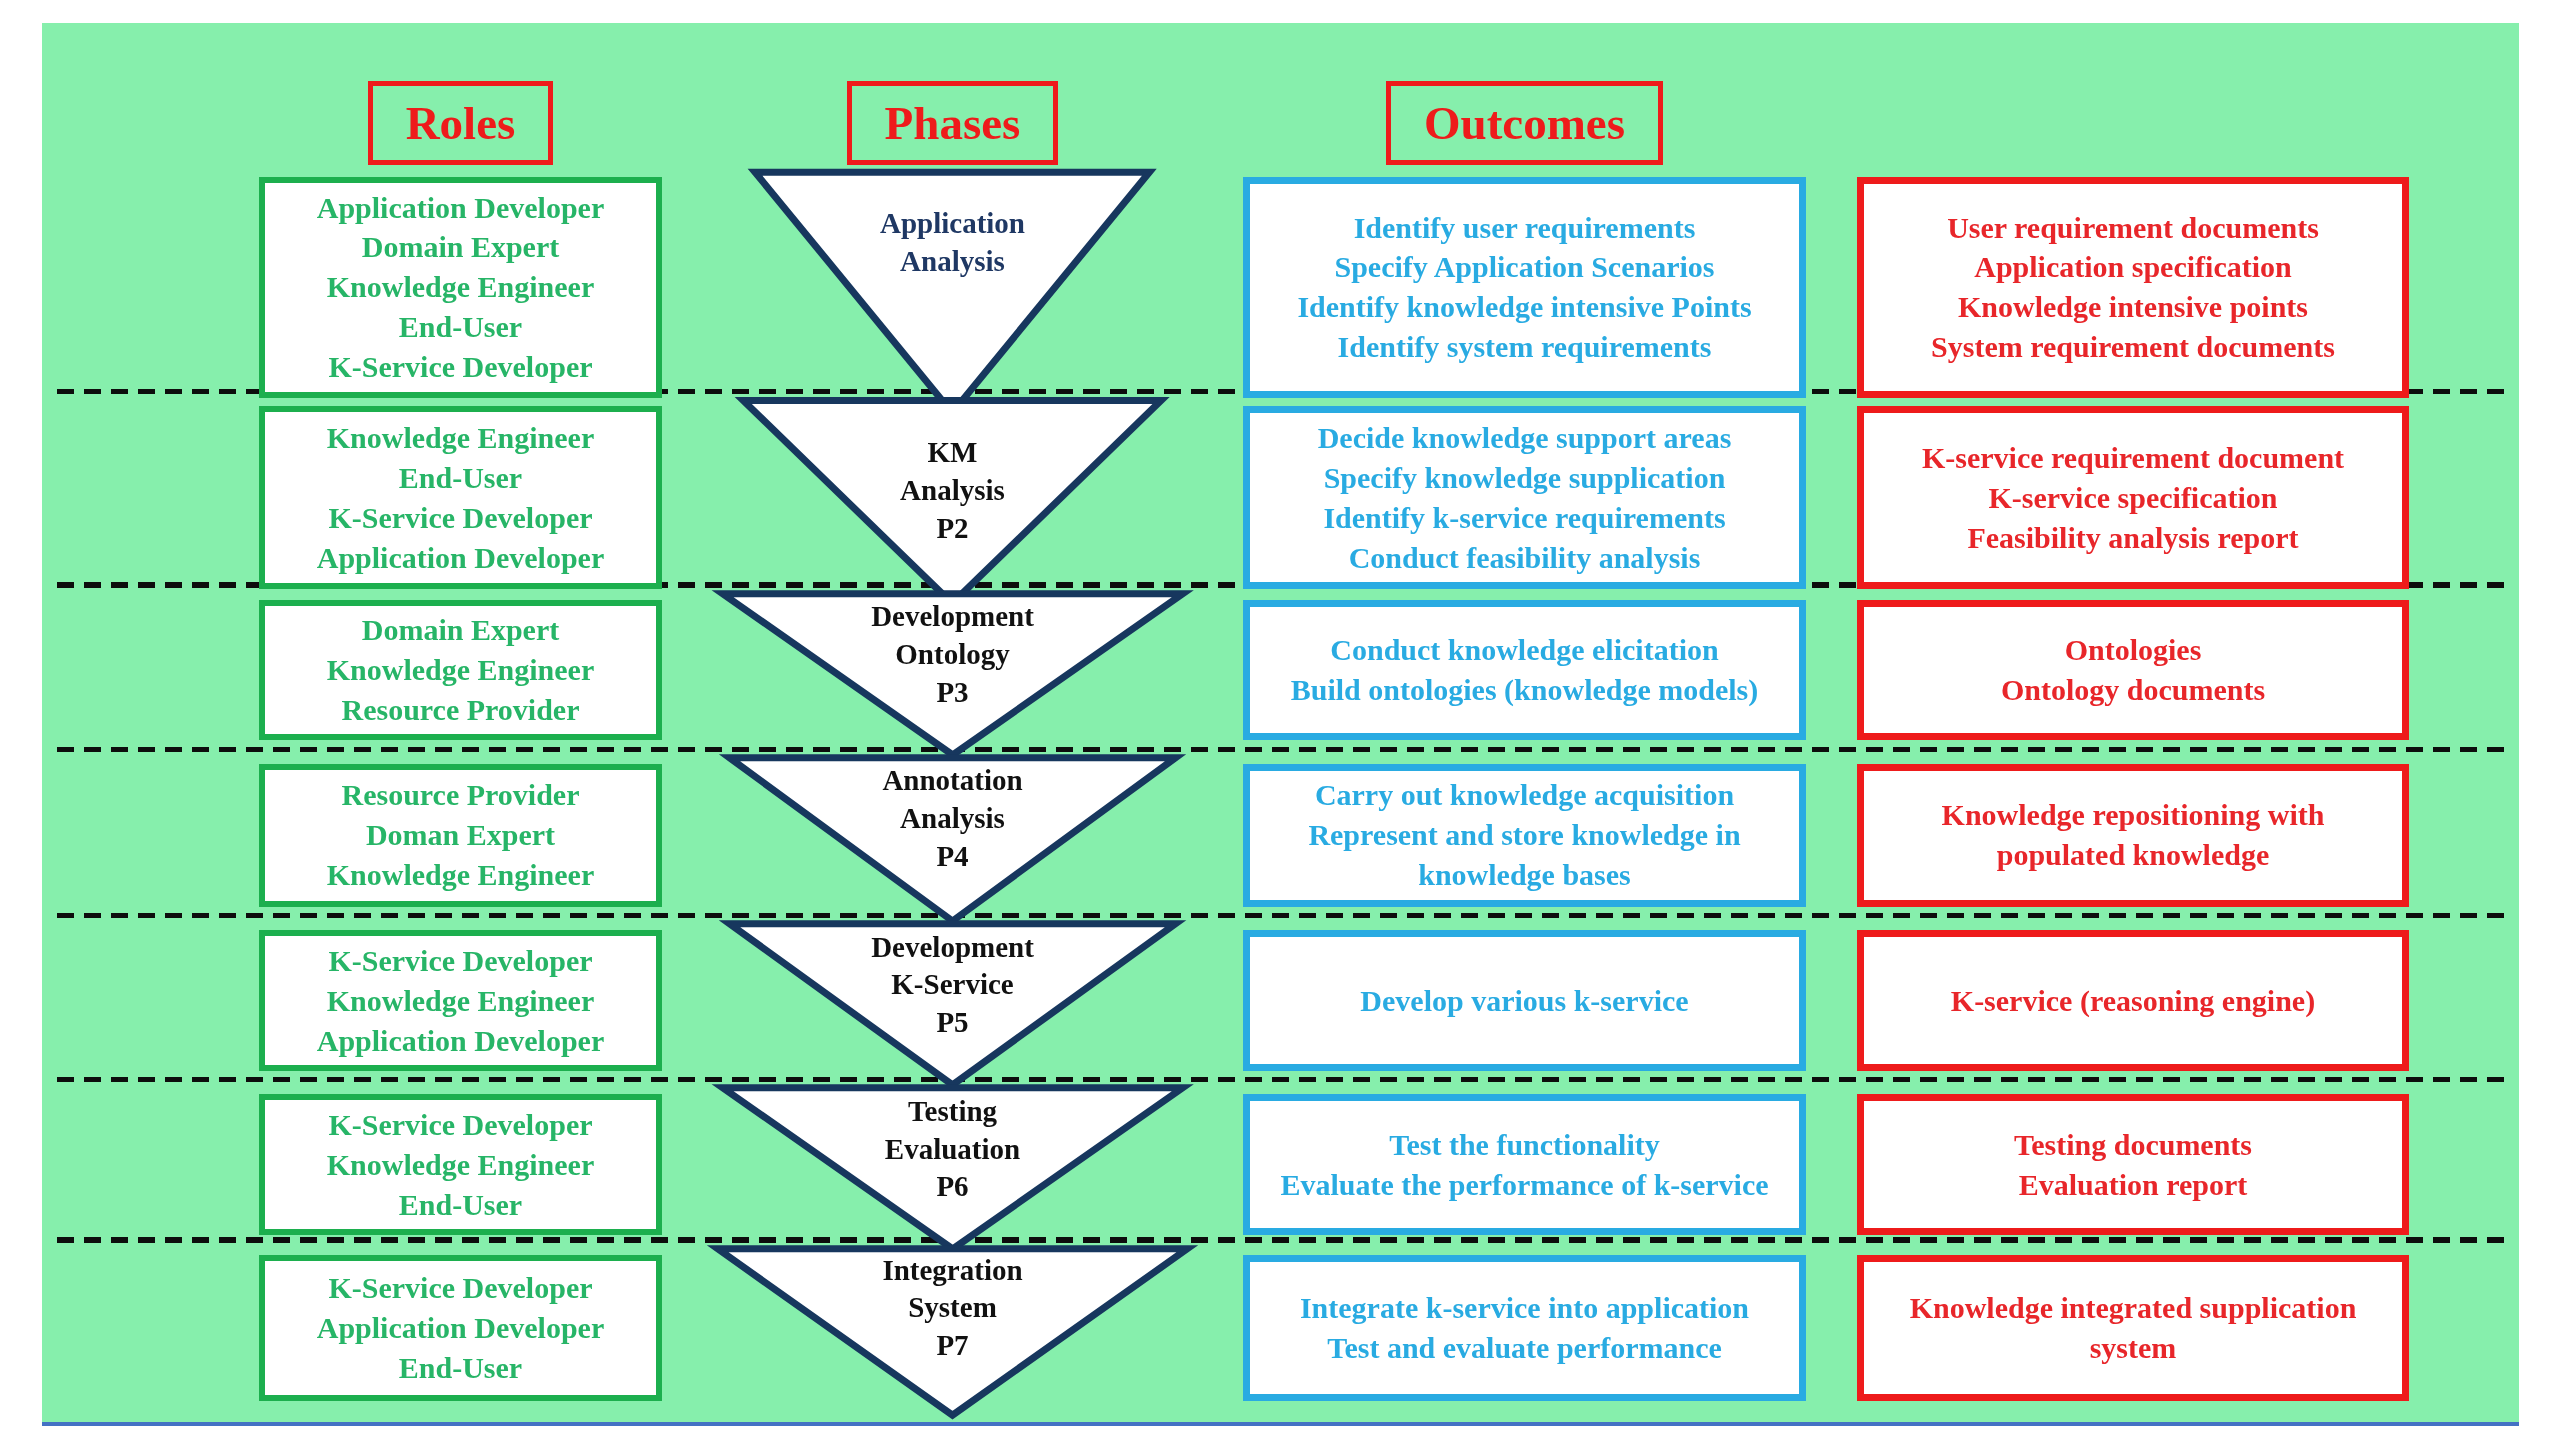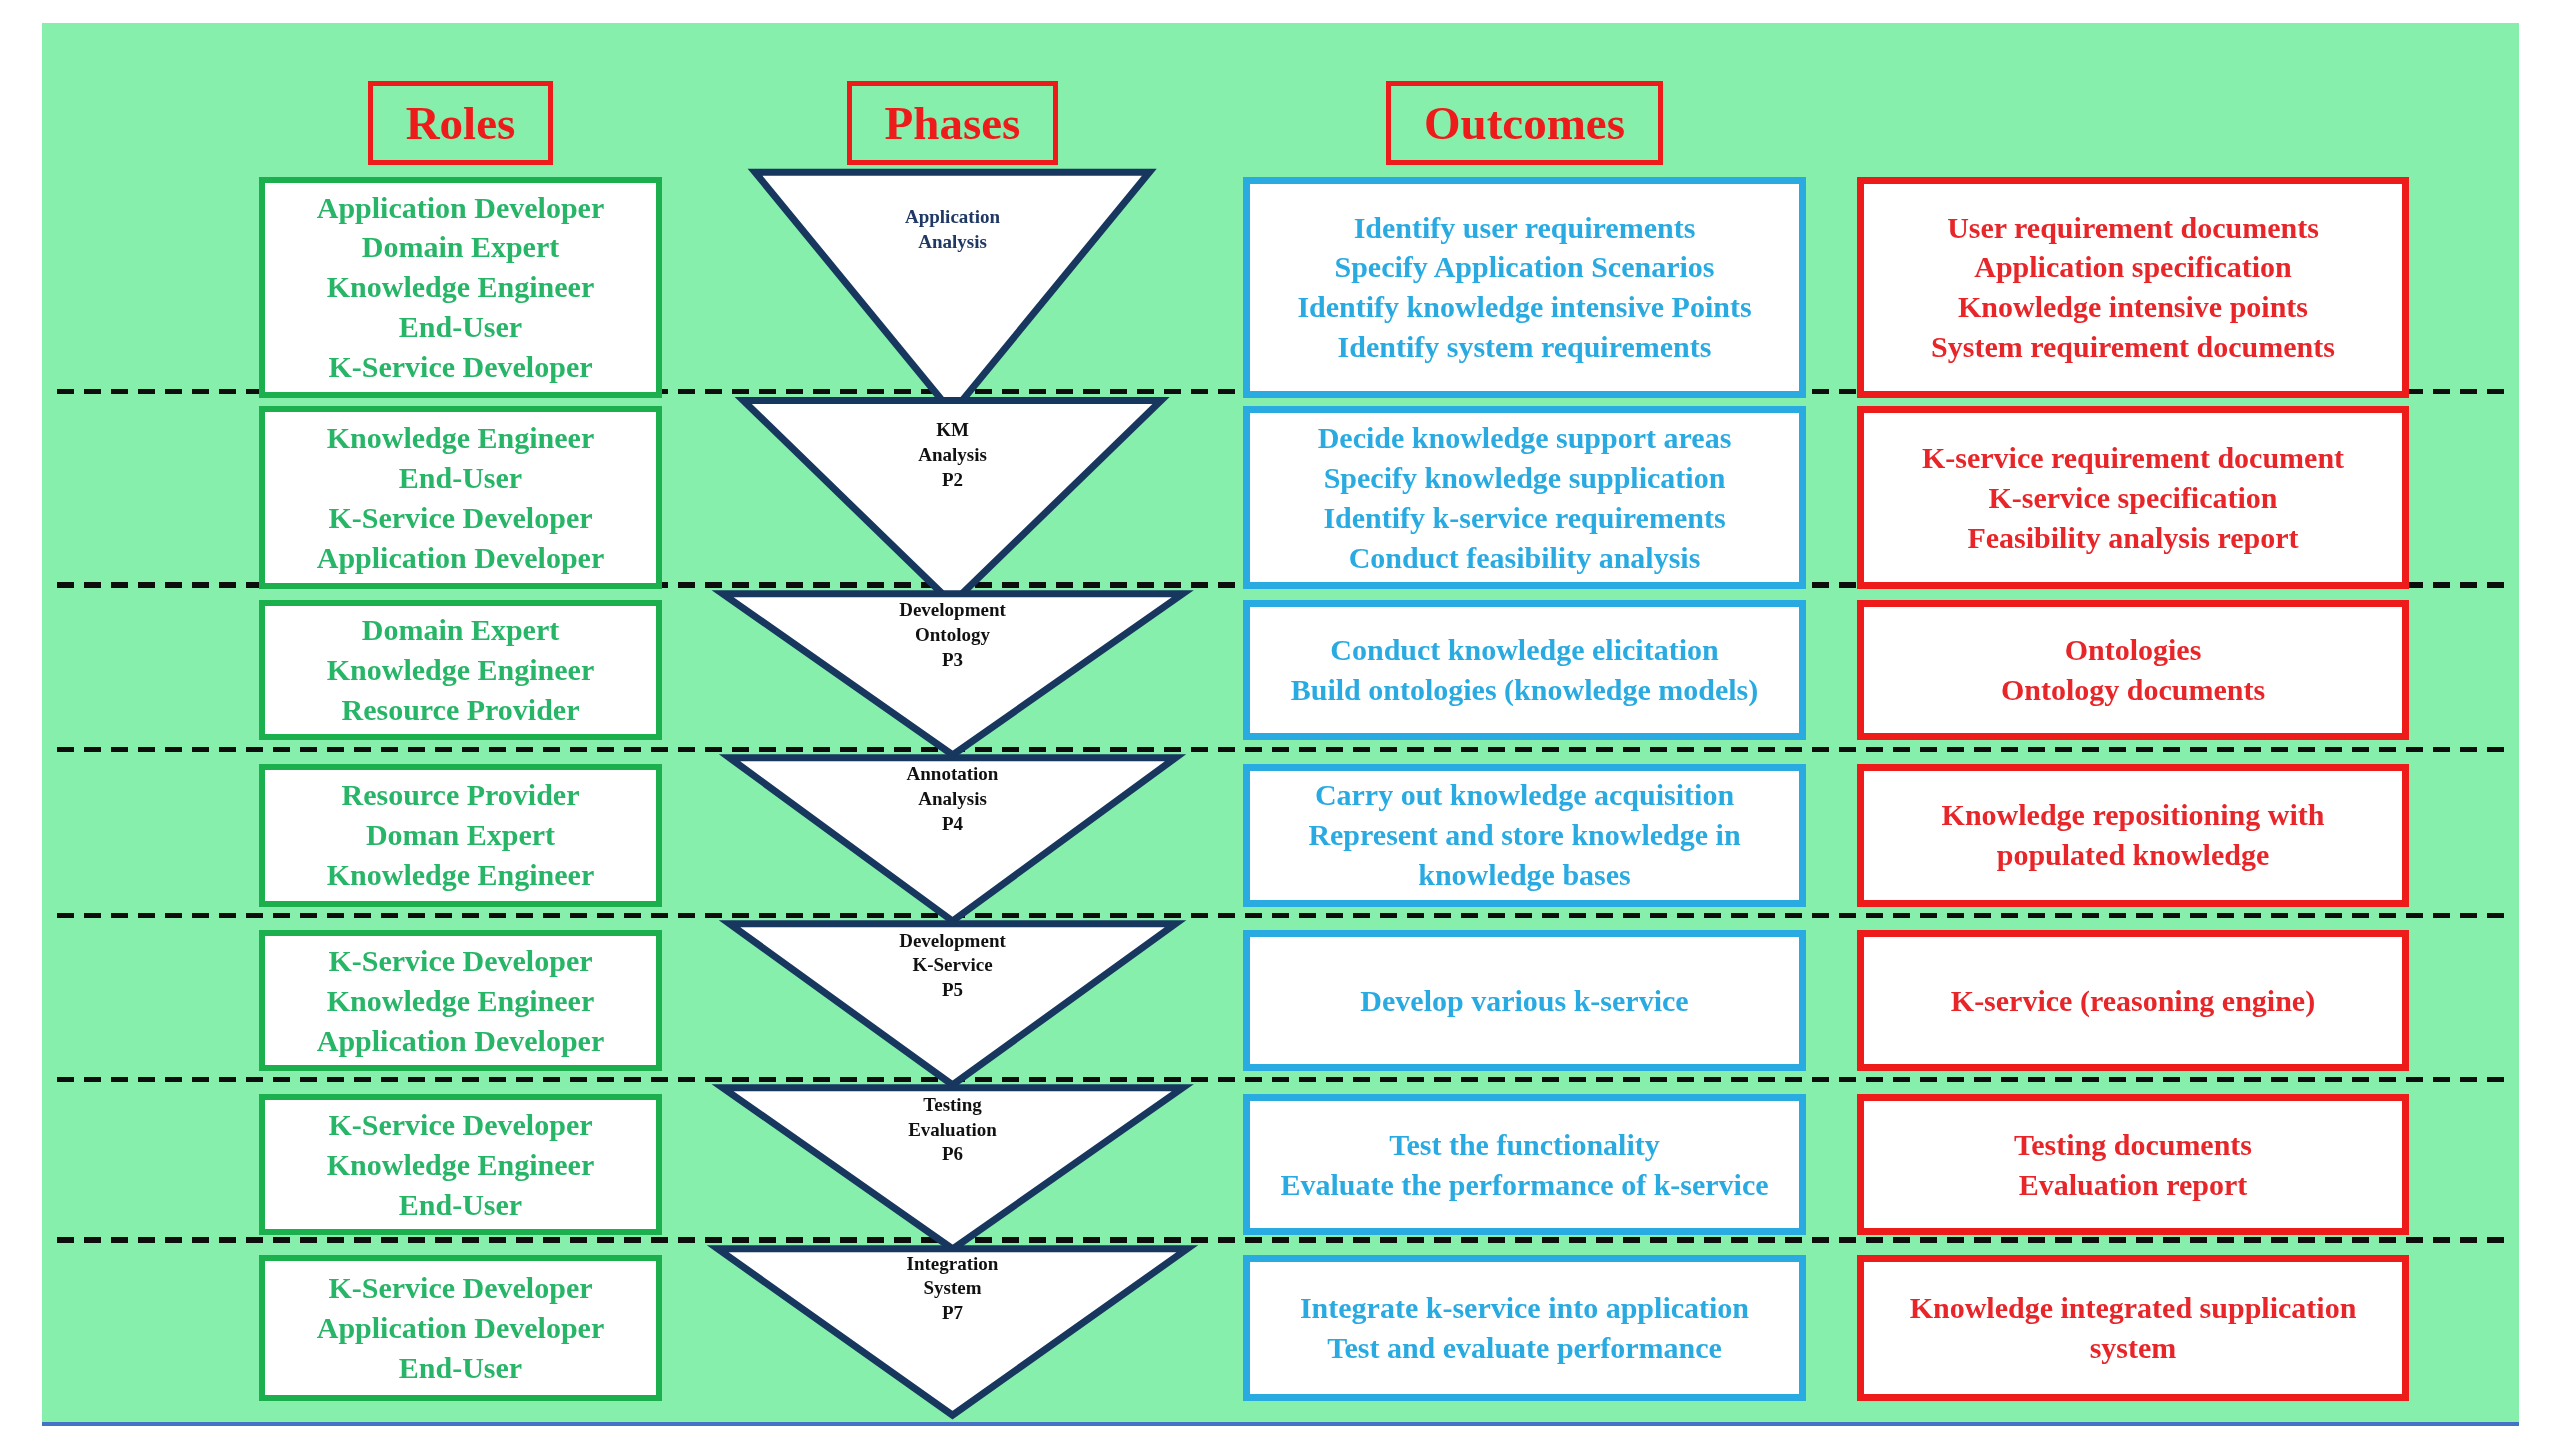--- a/index.html
+++ b/index.html
@@ -26,21 +26,21 @@
   .cyan-box{border:7.6px solid #29ABE2;color:#29ABE2;}
   .red-box{border:7.6px solid #EE1B1B;color:#E8262A;}
   .lines{font-size:30px;line-height:1.33;padding:4.6px 10.7px;}
 
   
   .phase-cell{position:relative;display:flex;align-items:flex-start;justify-content:center;
               padding:3px 0 0 0;overflow:visible;}
   .tri-wrap{position:relative;height:103%;}
   .tri-wrap svg{position:absolute;left:0;top:0;width:100%;height:100%;overflow:visible;}
   .phase-text{position:relative;z-index:2;width:100%;text-align:center;
-              font-size:19px;line-height:1.3;}
+              font-size:29px;line-height:1.3;}
 
   
   .sep{height:5.3px;margin:0 11.4px 0 15px;position:relative;z-index:0;
        background:repeating-linear-gradient(90deg,#0D0D0D 0 16.7px,rgba(0,0,0,0) 16.7px 27px);}
 </style>
 </head>
 <body>
 
 <div class="panel">
   <div class="headers">
@@ -110,21 +110,21 @@
               <div>K-Service Developer</div>
               <div>Application Developer</div>
             </div>
       </div>
     </div>
     <div class="cell phase-cell">
       <div class="tri-wrap" style="width: 89%;">
         <svg viewBox="0 0 100 60" preserveAspectRatio="none">
           <polygon points="1,1 99,1 50,59" fill="#ffffff" stroke="#17375E" stroke-width="7" vector-effect="non-scaling-stroke" stroke-linejoin="miter"></polygon>
         </svg>
-        <div class="phase-text" style="padding-top: 21px; color: rgb(17, 17, 17);">
+        <div class="phase-text" style="padding-top: 37px; color: rgb(17, 17, 17);">
           <div class="pline l1">KM</div>
           <div class="pline l2">Analysis</div>
           <div class="pline pid">P2</div>
         </div>
       </div>
     </div>
     <div class="cell">
       <div class="box cyan-box">
         <div class="lines task-lines">
               <div>Decide knowledge support areas</div>

